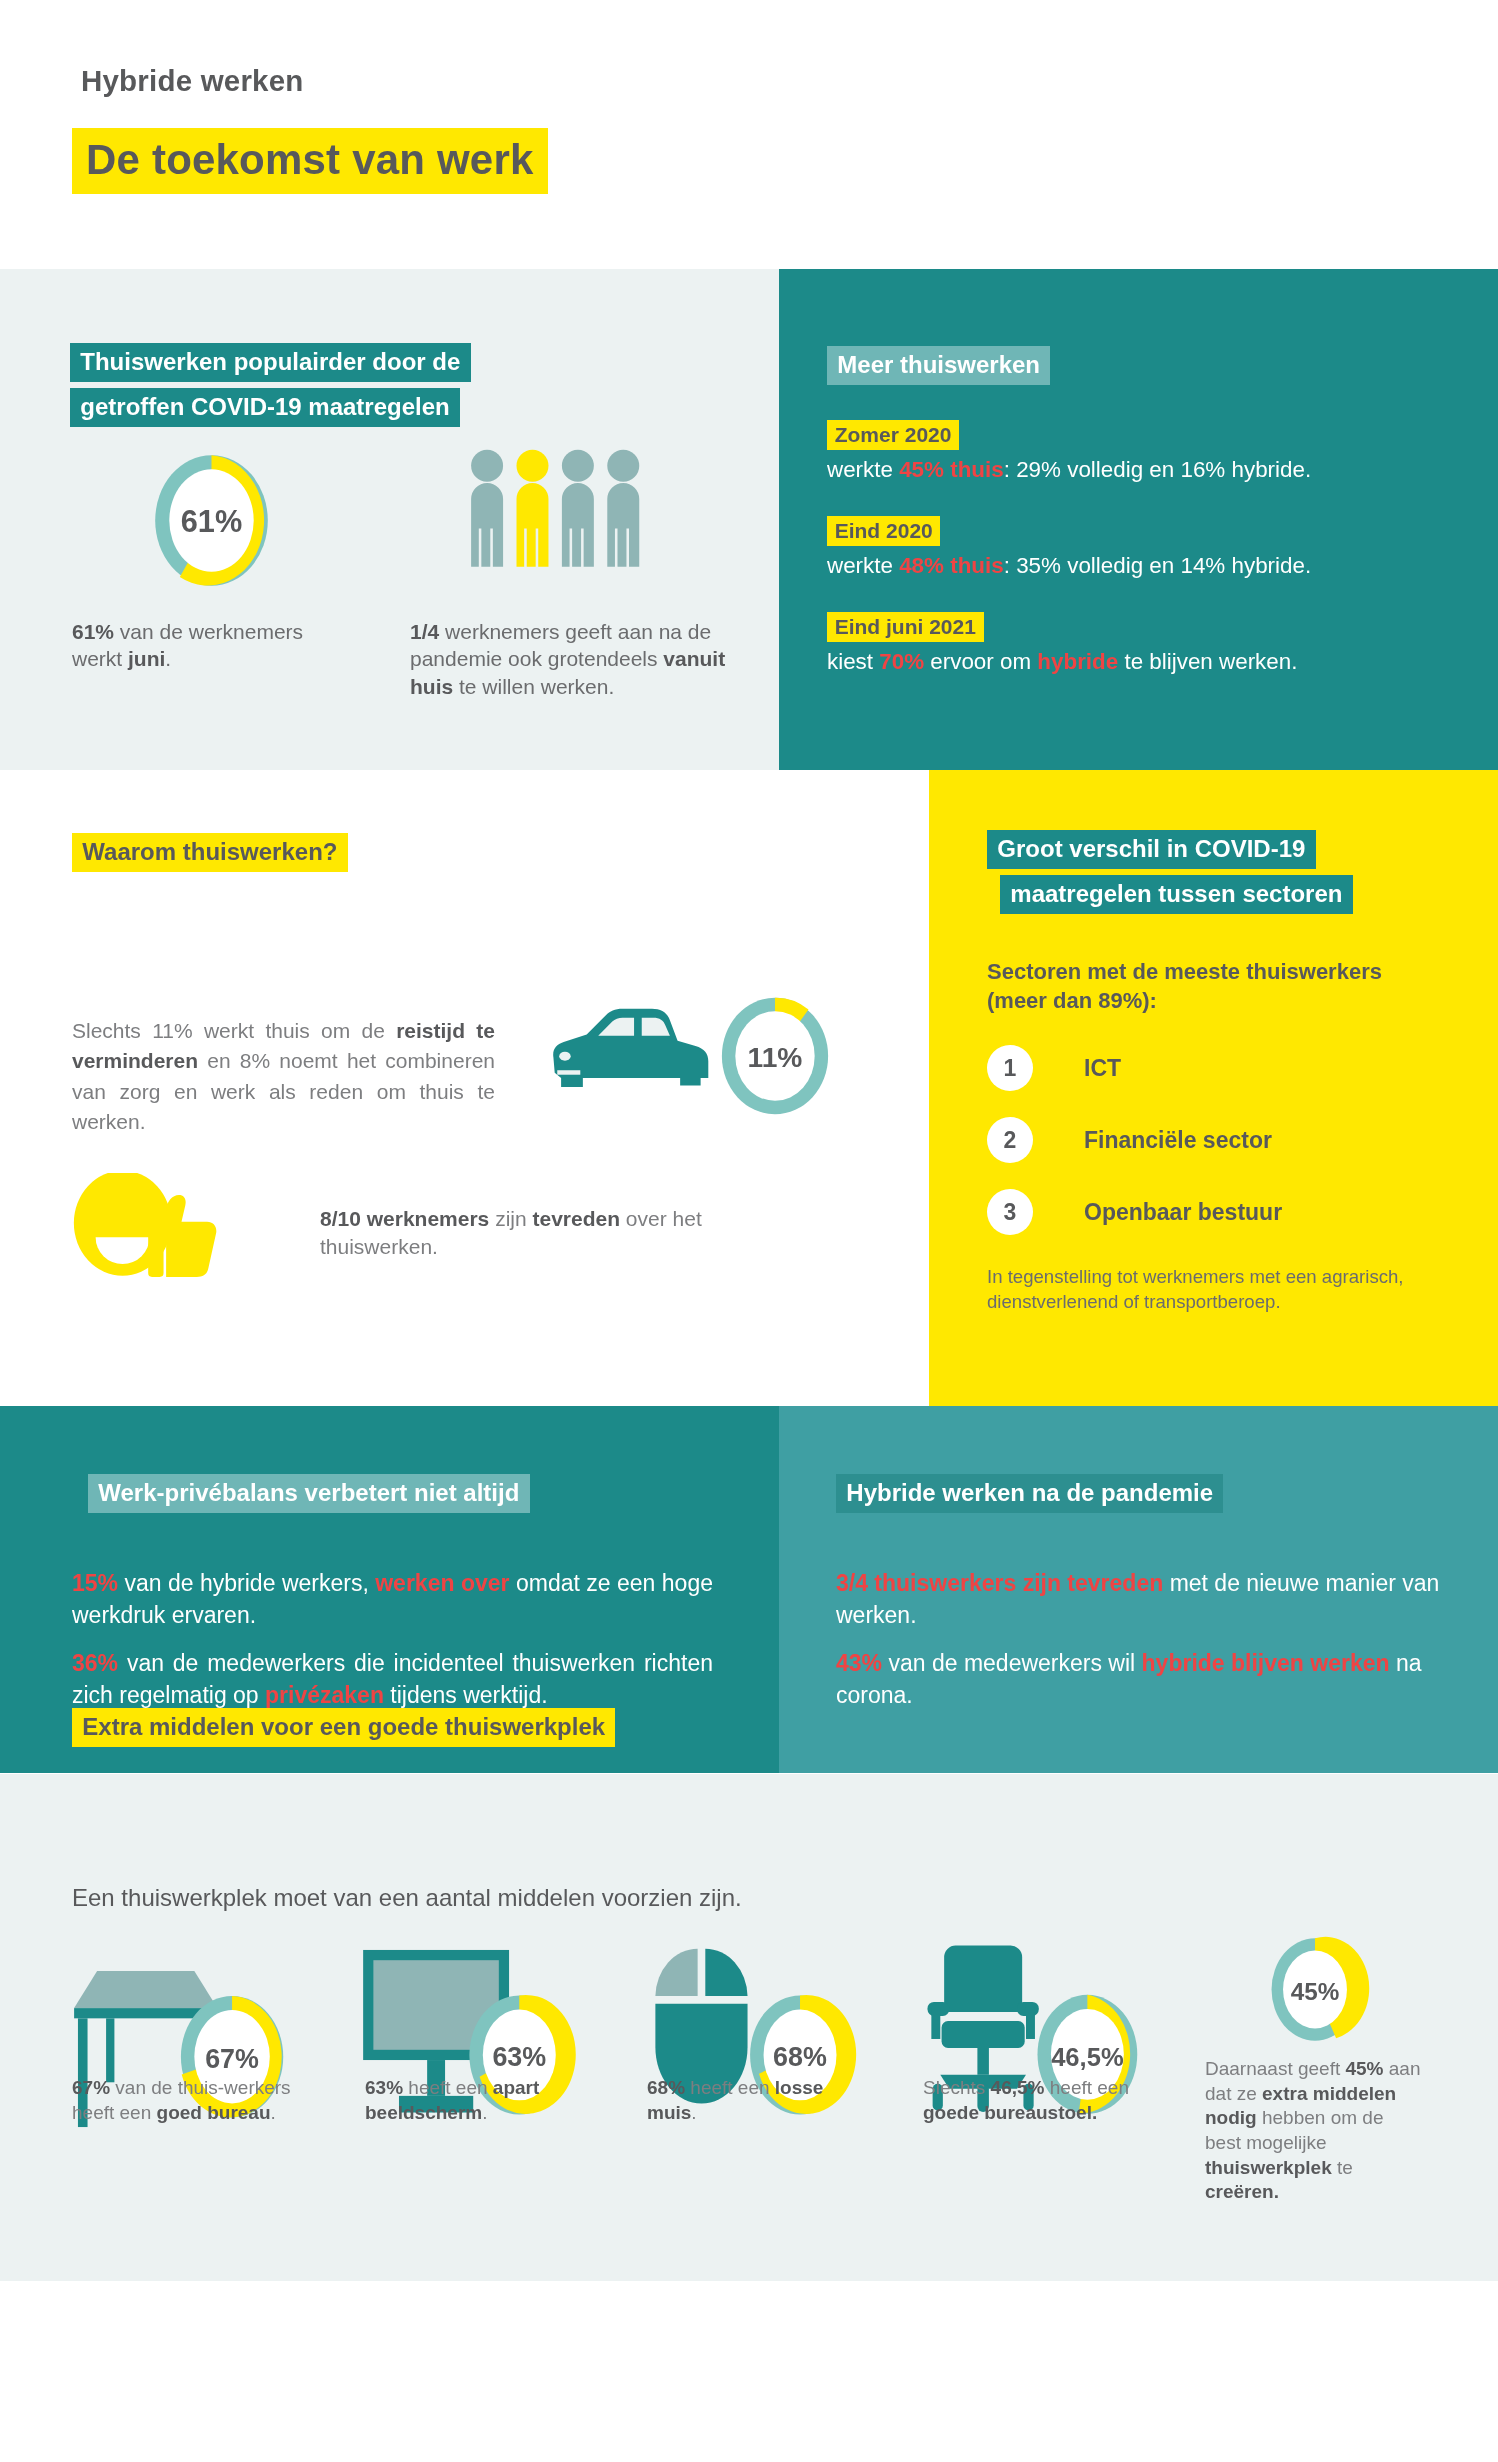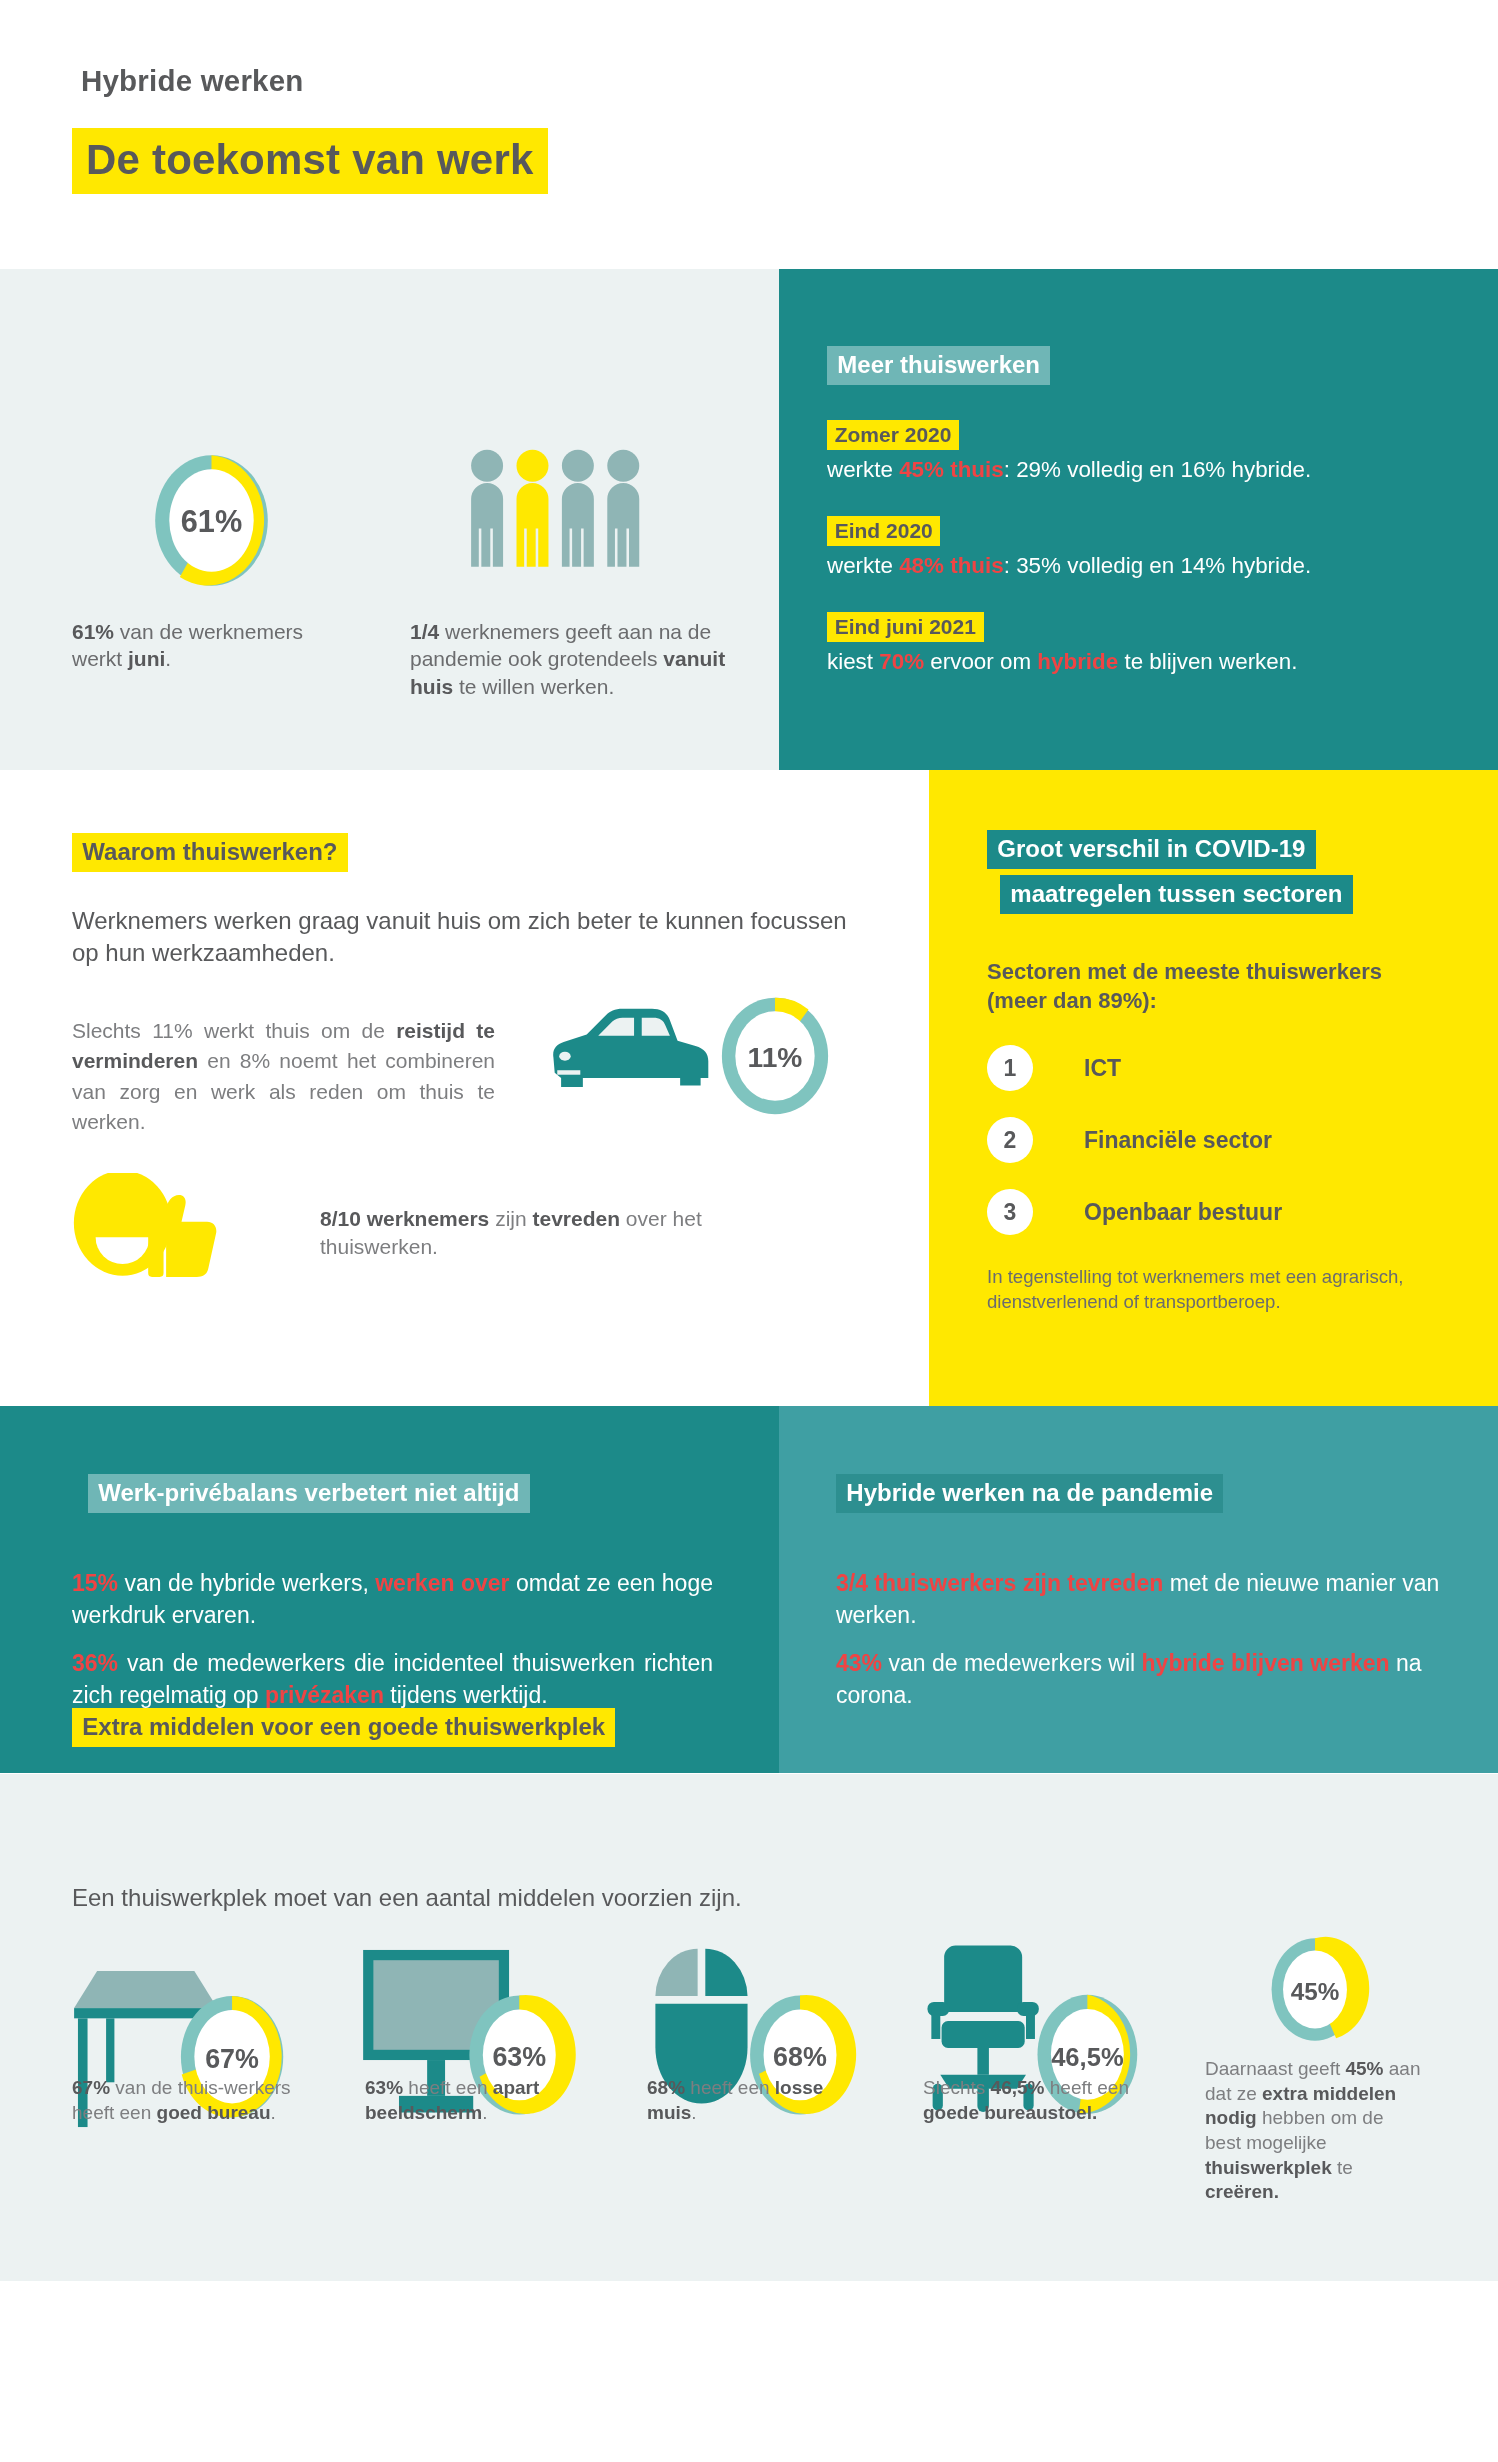--- a/index.html
+++ b/index.html
@@ -100,20 +100,24 @@
 
   <div class="header">
     <div class="hdr-sub">Hybride werken</div>
     <div class="hdr-title">De toekomst van werk</div>
   </div>
 
   <div class="sec1">
     <div class="sec1-right"></div>
   </div>
 
+  <div class="s1-head">
+    <div class="l1"><span class="tag-teal">Thuiswerken populairder door de</span></div>
+    <div><span class="tag-teal">getroffen COVID-19 maatregelen</span></div>
+  </div>
 
   <div class="s1-donut">
     <svg width="119" height="137" viewBox="0 0 186 214">
       <ellipse cx="93" cy="107" rx="88" ry="102" fill="#7fc4bf"></ellipse>
       <path d="M93 107 L93 5 A88 102 0 1 1 43.5 195.3 Z" fill="#ffe800"></path>
       <ellipse cx="93" cy="107" rx="66" ry="80" fill="#ffffff"></ellipse>
       <text x="93" y="125" text-anchor="middle" font-family="Liberation Sans, sans-serif" font-size="48" font-weight="bold" fill="#58595b">61%</text>
     </svg>
   </div>
 
@@ -171,21 +175,20 @@
     </div>
   </div>
 
   <div class="sec2">
     <div class="sec2-right"></div>
   </div>
 
   <div class="s2-head">
     <span class="tag-yellow">Waarom thuiswerken?</span>
   </div>
-  <div class="s2-lead">Werknemers werken graag vanuit huis om zich beter te kunnen focussen op hun werkzaamheden.</div>
 
   <div class="s2-body">
     <span>Slechts 11% werkt thuis om de </span><b class="dk">reistijd te verminderen</b><span> en 8% noemt het combineren van zorg en werk als reden om thuis te werken.</span>
   </div>
 
   <div class="s2-car">
     <svg width="199" height="112" viewBox="0 0 310 175">
       <path d="M60 120 L58 96 C56 84 62 76 74 72 L110 60 L140 30 C146 24 154 20 166 20 L212 20
                C226 20 236 26 240 38 L252 70 L280 78 C294 82 300 90 300 102 L300 128
                L288 128 L288 140 L256 140 L256 128 L104 128 L104 142 L70 142 L70 128 Z" fill="#1c8a89"></path>

